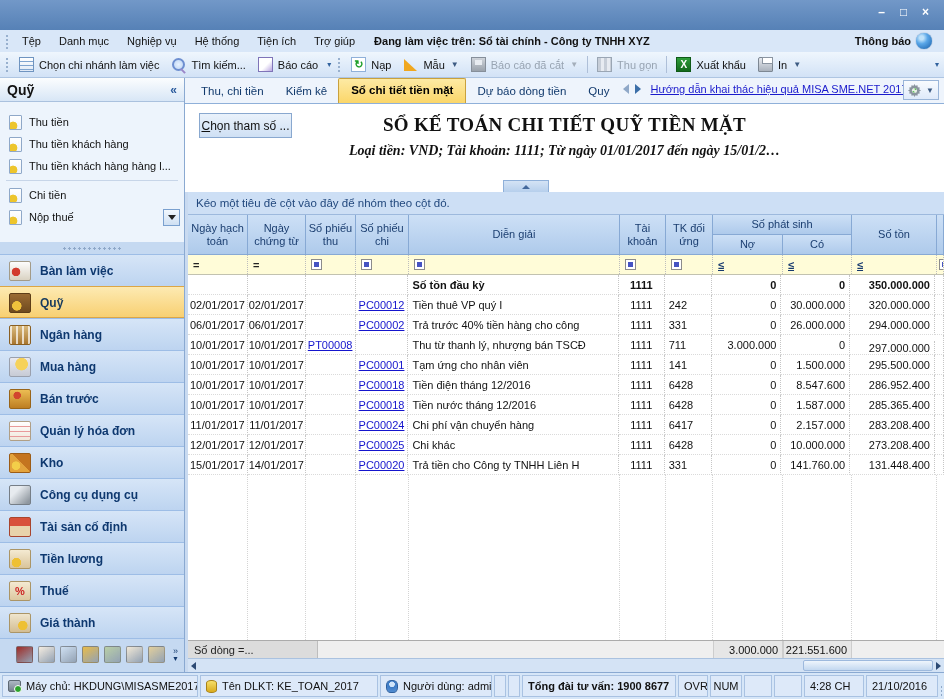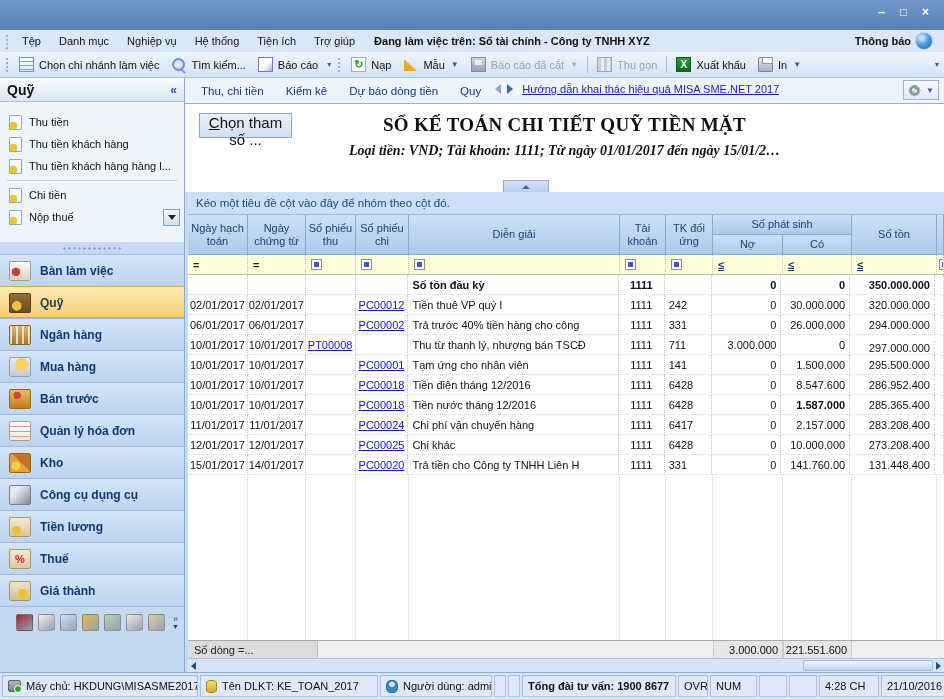--- a/index.html
+++ b/index.html
@@ -100,21 +100,21 @@
   .tab-arrow.right { border-top:5px solid transparent; border-bottom:5px solid transparent; border-left:6px solid #3b6ea8;}
   .help-link { color:#1a1acc; text-decoration:underline; margin:0 0 8px 6px; white-space:nowrap; overflow:hidden;}
   .gearbox { margin:0 5px 3px auto; border:1px solid #9ab5d8; background:linear-gradient(#f8fbfe,#dfeafa);
     width:36px; height:20px; display:flex; align-items:center; justify-content:center; gap:4px; flex:none;}
   .gear-svg { display:block; }
   .gearbox .dd { font-size:8px; }
 
   
   .report-head { height:88px; flex:none; position:relative; background:#fff; }
   .param-btn { position:absolute; left:14px; top:9px; width:93px; height:25px;
-    background:linear-gradient(#eaf2fb,#cfe0f4); border:1px solid #89a8cf; font-size:15px;
+    background:linear-gradient(#eaf2fb,#cfe0f4); border:1px solid #89a8cf; font-size:12px;
     font-family:"Liberation Sans",sans-serif; color:#111;}
   .param-btn::first-letter { text-decoration:underline; }
   .rtitle { text-align:center; font-family:"Liberation Serif",serif; font-weight:bold; font-size:19px; padding-top:10px; letter-spacing:.3px;}
   .rsub { text-align:center; font-family:"Liberation Serif",serif; font-style:italic; font-weight:bold; font-size:14px; padding-top:7px;}
   .collapse-tab { position:absolute; left:318px; bottom:0; width:46px; height:12px;
     background:linear-gradient(#d4e3f5,#b6cfec); border:1px solid #8fb0d9; border-bottom:none;
     display:flex; align-items:center; justify-content:center;}
   .collapse-tab i { border-left:4px solid transparent; border-right:4px solid transparent; border-bottom:4px solid #44699c;}
 
   
@@ -303,20 +303,24 @@
           </div>
           <div class="nav-item">
             <span class="nic nic-warehouse"></span>
             <span>Kho</span>
           </div>
           <div class="nav-item">
             <span class="nic nic-tools"></span>
             <span>Công cụ dụng cụ</span>
           </div>
           <div class="nav-item">
+            <span class="nic nic-assets"></span>
+            <span>Tài sản cố định</span>
+          </div>
+          <div class="nav-item">
             <span class="nic nic-payroll"></span>
             <span>Tiền lương</span>
           </div>
           <div class="nav-item">
             <span class="nic nic-tax">%</span>
             <span>Thuế</span>
           </div>
           <div class="nav-item">
             <span class="nic nic-costing"></span>
             <span>Giá thành</span>
@@ -336,20 +340,21 @@
           </span>
         </div>
     </div>
 
     <div class="main">
 
       <div class="tabstrip">
         <div id="tabs" style="display:flex;align-items:flex-end;">
             <span class="tab">Thu, chi tiền</span>
             <span class="tab">Kiểm kê</span>
+            <span class="tab active">Sổ chi tiết tiền mặt</span>
             <span class="tab">Dự báo dòng tiền</span>
             <span class="tab">Quy</span>
           </div>
         <span class="tab-arrow left"></span>
         <span class="tab-arrow right"></span>
         <a class="help-link" href="#">Hướng dẫn khai thác hiệu quả MISA SME.NET 2017</a>
         <div class="gearbox">
           <svg class="gear-svg" width="13" height="13" viewBox="0 0 16 16">
             <path fill="#8a949e" d="M8 0l1.2 2.2 2.5-.6.3 2.5 2.5.3-.6 2.5L16 8l-2.1 1.2.6 2.5-2.5.3-.3 2.5-2.5-.6L8 16l-1.2-2.1-2.5.6-.3-2.5-2.5-.3.6-2.5L0 8l2.1-1.2-.6-2.5 2.5-.3.3-2.5 2.5.6z"></path>
             <circle cx="8" cy="8" r="3.1" fill="#e9f2e4"></circle>
@@ -516,21 +521,21 @@
               <div class="gcell al-c" style="width: 60px;">10/01/2017</div>
               <div class="gcell al-c" style="width: 58px;">10/01/2017</div>
               <div class="gcell al-c" style="width: 50px;"></div>
               <div class="gcell al-c" style="width: 53px;">
                 <a class="doclink" href="#">PC00018</a>
               </div>
               <div class="gcell al-l" style="width: 211px;">Tiền nước tháng 12/2016</div>
               <div class="gcell al-c" style="width: 46px;">1111</div>
               <div class="gcell al-l" style="width: 47px;">6428</div>
               <div class="gcell al-r" style="width: 70px;">0</div>
-              <div class="gcell al-r" style="width: 69px; font-weight: bold;">1.587.000</div>
+              <div class="gcell al-r" style="width: 69px;">1.587.000</div>
               <div class="gcell al-r" style="width: 85px;">285.365.400</div>
               <div class="gcell" style="width: 7px;"></div>
             </div>
             <div class="grow">
               <div class="gcell al-c" style="width: 60px;">11/01/2017</div>
               <div class="gcell al-c" style="width: 58px;">11/01/2017</div>
               <div class="gcell al-c" style="width: 50px;"></div>
               <div class="gcell al-c" style="width: 53px;">
                 <a class="doclink" href="#">PC00024</a>
               </div>
@@ -614,21 +619,21 @@
         <span>Người dùng: admin</span>
       </div>
       <div class="scell" style="width: 9px; flex: 0 0 auto;"></div>
       <div class="scell" style="width: 9px; flex: 0 0 auto;"></div>
       <div class="scell b" style="width: 154px; flex: 0 0 auto;">
         <span>Tổng đài tư vấn: 1900 8677</span>
       </div>
       <div class="scell" style="width: 30px; flex: 0 0 auto;">
         <span>OVR</span>
       </div>
-      <div class="scell" style="width: 47px; flex: 0 0 auto;">
+      <div class="scell" style="width: 32px; flex: 0 0 auto; justify-content: center;">
         <span>NUM</span>
       </div>
       <div class="scell" style="width: 28px; flex: 0 0 auto;"></div>
       <div class="scell" style="width: 28px; flex: 0 0 auto;"></div>
       <div class="scell" style="width: 60px; flex: 0 0 auto;">
         <span>4:28 CH</span>
       </div>
       <div class="scell" style="width: 72px; flex: 0 0 auto;">
         <span>21/10/2016</span>
       </div>

